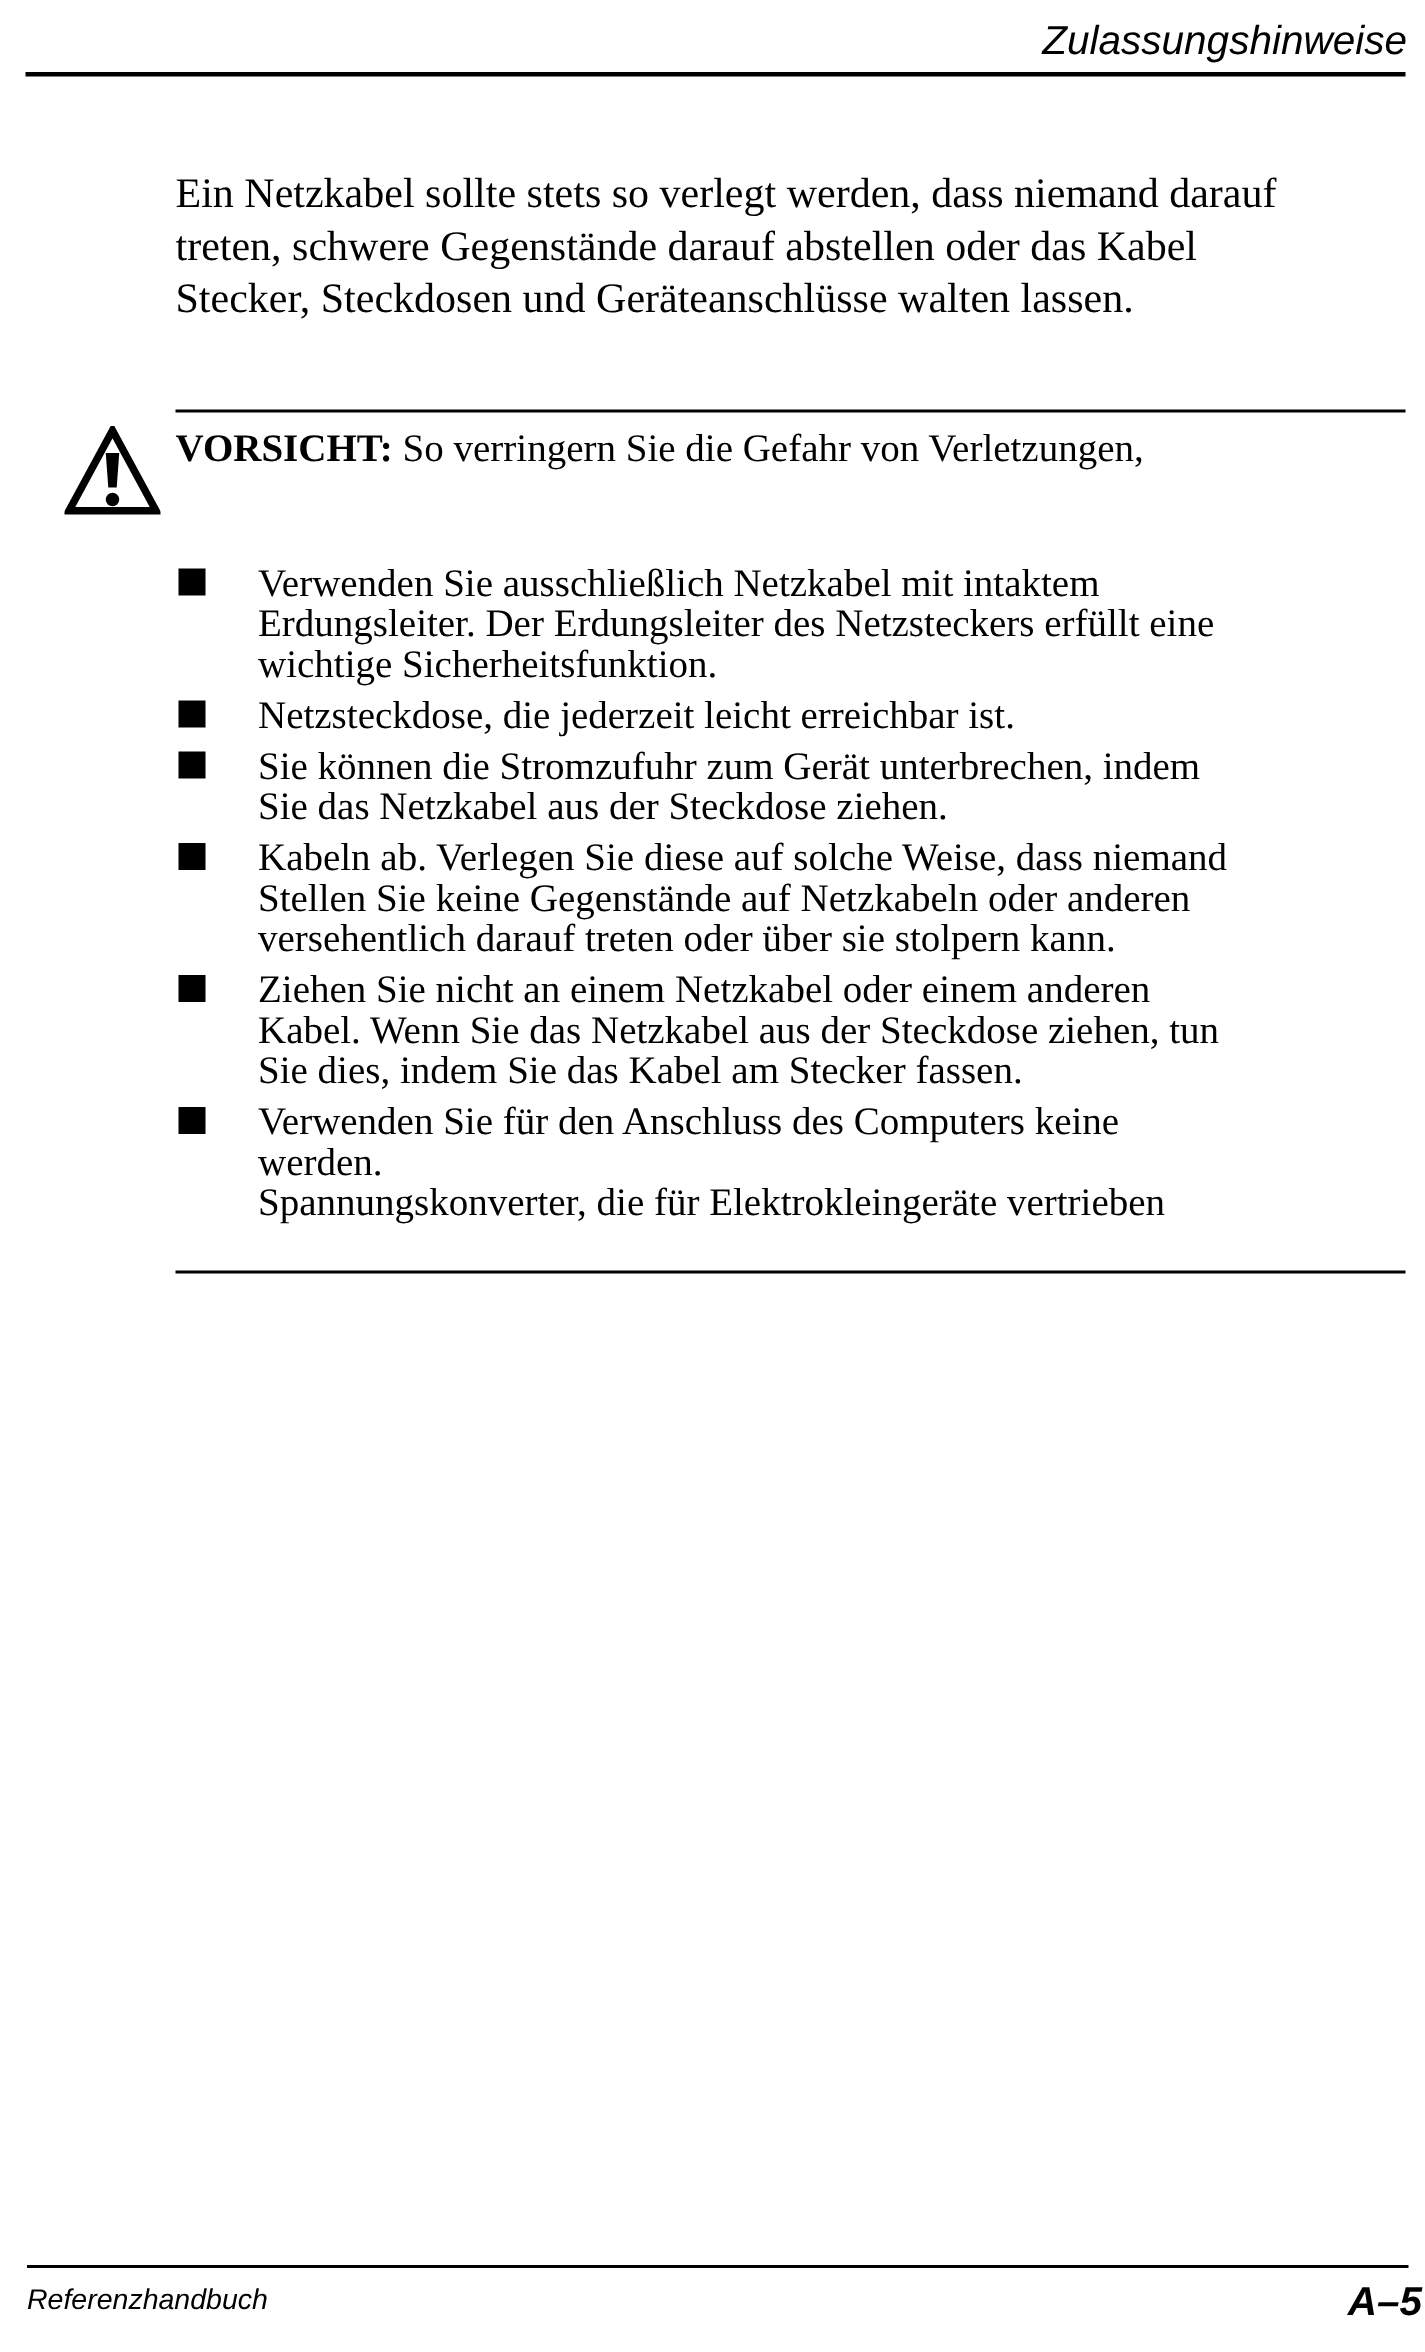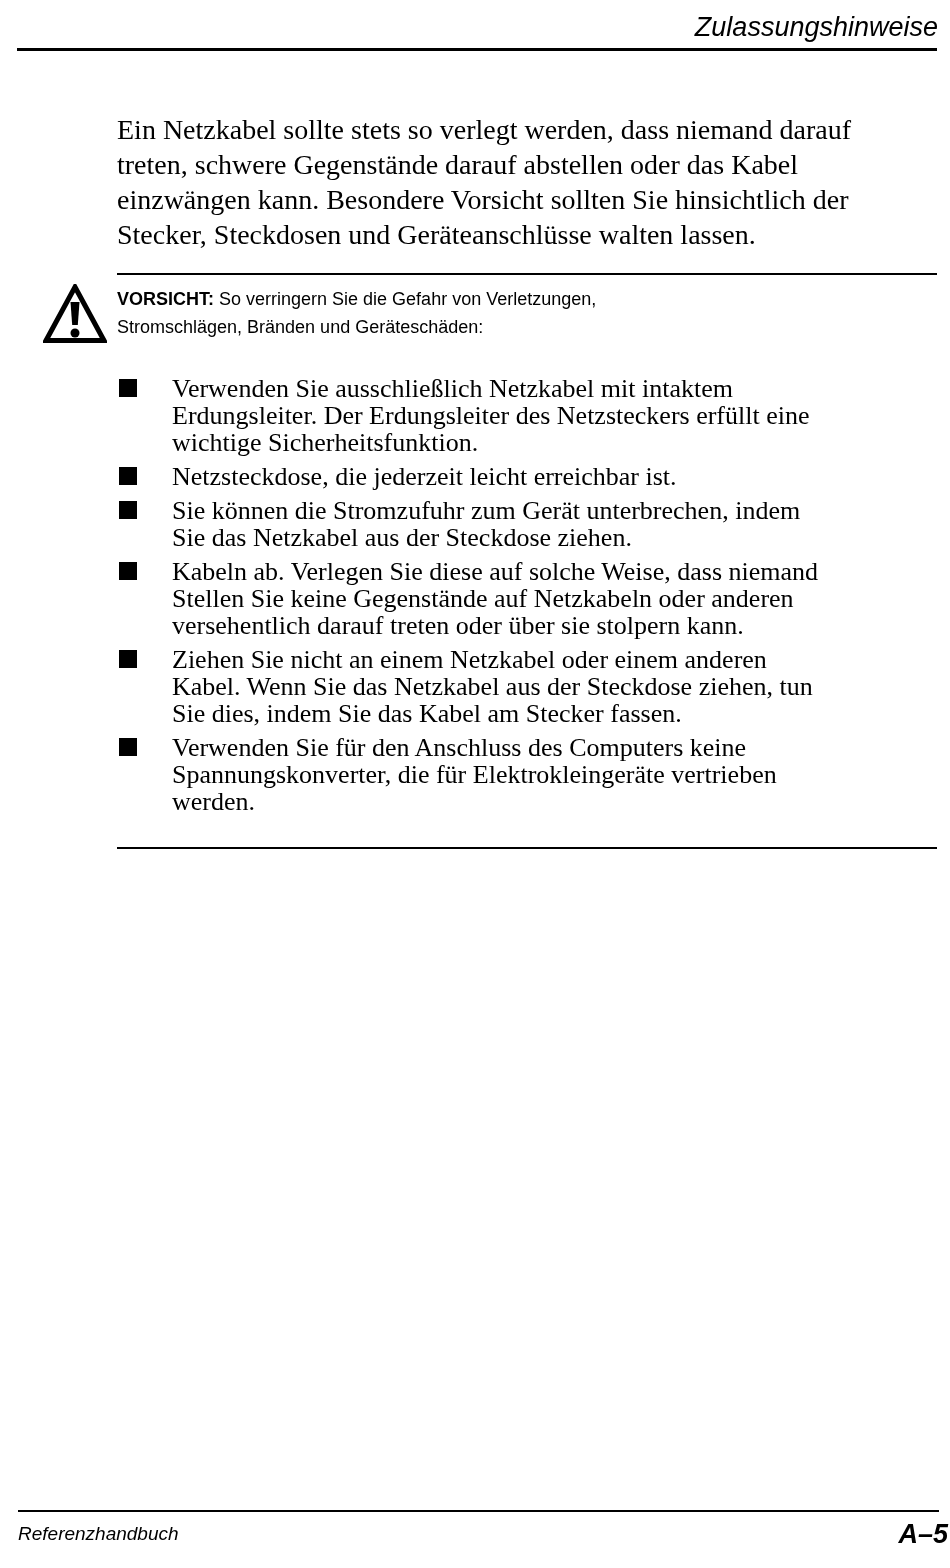--- a/index.html
+++ b/index.html
@@ -58,22 +58,22 @@
     top: 284px;
     left: 43px;
     width: 64px;
     height: 60px;
   }
   .warning-text {
     position: absolute;
     top: 285px;
     left: 117px;
     right: 10px;
-    font-family: Liberation Sans, sans-serif;
-    font-size: 18px;
+    font-family: Liberation Serif, serif;
+    font-size: 26px;
   }
   .warning-text div { line-height: 28px; white-space: nowrap; }
   .warning-label { font-weight: bold; }
   
   .bullet-list {
     position: absolute;
     top: 375px;
     left: 119px;
     right: 8px;
     font-family: Liberation Serif, serif;
@@ -139,35 +139,33 @@
 <body>
 
 <div class="page">
 
   <div class="header-title">Zulassungshinweise</div>
   <div class="header-rule"></div>
 
   <div class="body-paragraph">
       <div>Ein Netzkabel sollte stets so verlegt werden, dass niemand darauf</div>
       <div>treten, schwere Gegenstände darauf abstellen oder das Kabel</div>
-      <div>einzwängen kann. Besondere Vorsicht sollten Sie hinsichtlich der</div>
       <div>Stecker, Steckdosen und Geräteanschlüsse walten lassen.</div>
     </div>
 
   <div class="warning-rule-top"></div>
 
   <svg class="warning-icon" viewBox="0 0 64 60" xmlns="http://www.w3.org/2000/svg" aria-hidden="true">
     <path d="M32 3 L61 56.5 L3 56.5 Z" fill="none" stroke="#000000" stroke-width="5" stroke-linejoin="miter"></path>
     <path d="M27.5 18 L36.5 18 L34.8 41 L29.2 41 Z" fill="#000000"></path>
     <circle cx="32" cy="49" r="4.5" fill="#000000"></circle>
   </svg>
 
   <div class="warning-text">
     <div><span class="warning-label">VORSICHT:</span><span> So verringern Sie die Gefahr von Verletzungen,</span></div>
-    <div>Stromschlägen, Bränden und Geräteschäden:</div>
   </div>
 
   <div class="bullet-list">
     <div class="bullet-item">
       <span class="bullet-square"></span>
       <div class="bullet-text">
           <div>Verwenden Sie ausschließlich Netzkabel mit intaktem</div>
           <div>Erdungsleiter. Der Erdungsleiter des Netzsteckers erfüllt eine</div>
           <div>wichtige Sicherheitsfunktion.</div>
         </div>
@@ -198,22 +196,22 @@
       <div class="bullet-text">
           <div>Ziehen Sie nicht an einem Netzkabel oder einem anderen</div>
           <div>Kabel. Wenn Sie das Netzkabel aus der Steckdose ziehen, tun</div>
           <div>Sie dies, indem Sie das Kabel am Stecker fassen.</div>
         </div>
     </div>
     <div class="bullet-item">
       <span class="bullet-square"></span>
       <div class="bullet-text">
           <div>Verwenden Sie für den Anschluss des Computers keine</div>
+          <div>werden.</div>
           <div>Spannungskonverter, die für Elektrokleingeräte vertrieben</div>
-          <div>werden.</div>
         </div>
     </div>
   </div>
 
   <div class="warning-rule-bottom"></div>
 
   <div class="footer-rule"></div>
   <div class="footer-left">Referenzhandbuch</div>
   <div class="footer-right">A–5</div>
 

